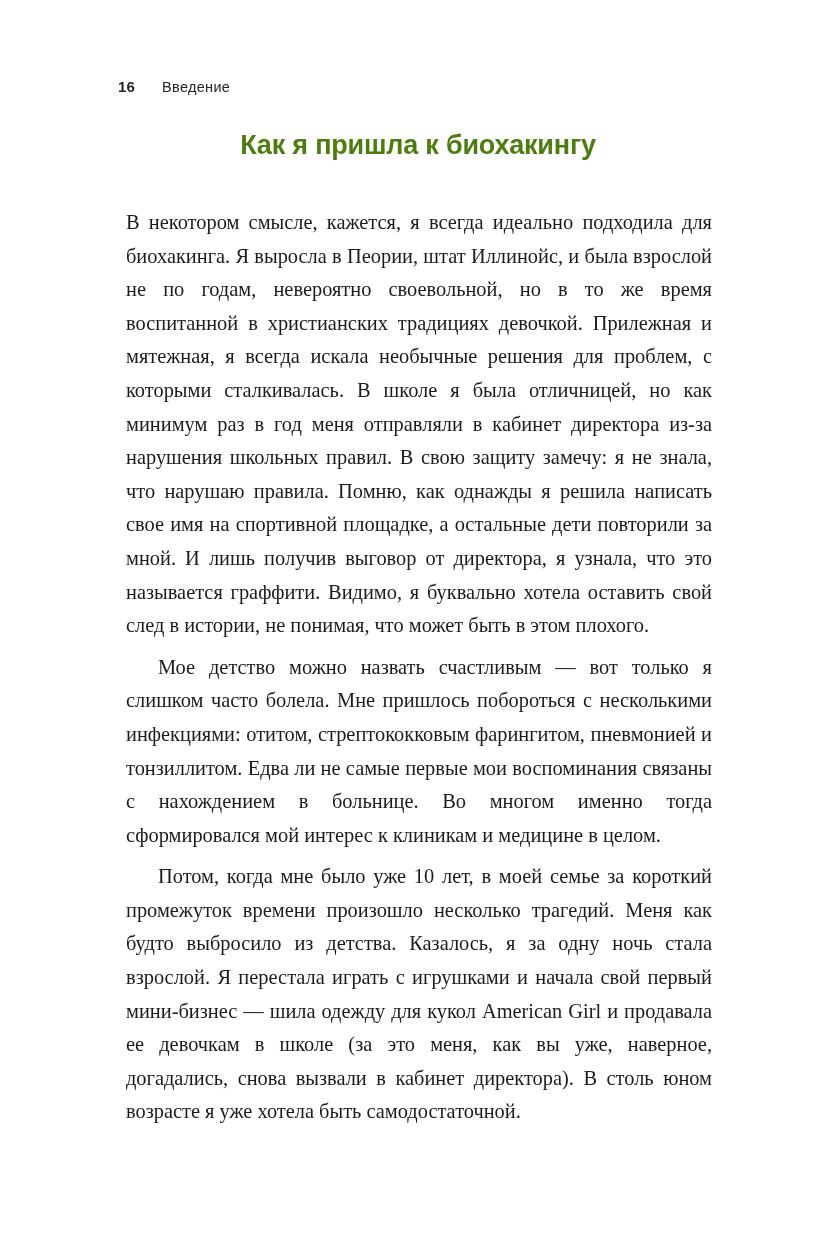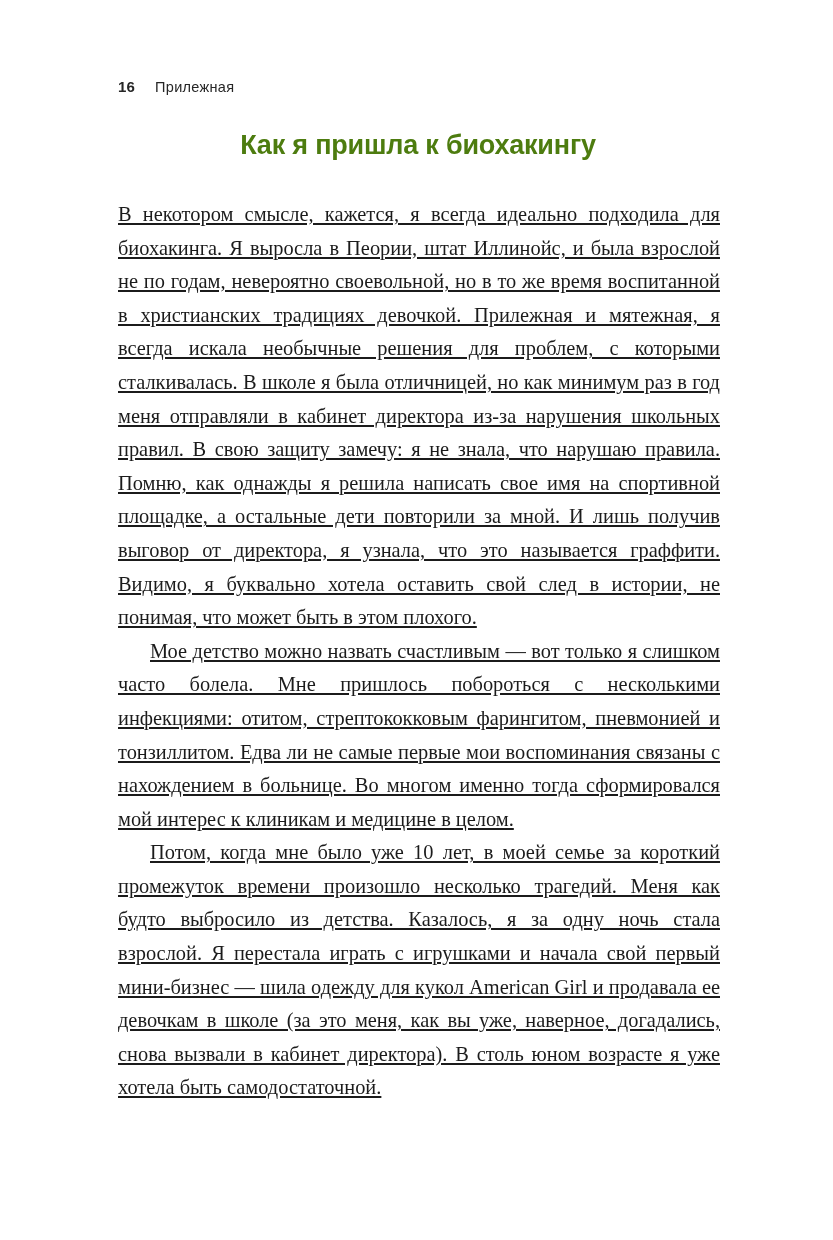--- a/index.html
+++ b/index.html
@@ -15,21 +15,21 @@
     overflow: hidden;
     font-family: "Liberation Serif", serif;
     color: #1a1a1a;
   }
   .running-head {
     position: absolute;
     left: 118px;
     top: 78px;
     display: flex;
     align-items: baseline;
-    gap: 20px;
+    gap: 27px;
     font-family: "Liberation Sans", sans-serif;
     color: #262626;
   }
   .folio {
     font-size: 15px;
     font-weight: bold;
     letter-spacing: 0.2px;
   }
   .head-title {
     font-size: 14.5px;
@@ -54,38 +54,37 @@
     top: 198px;
     width: 602px;
     font-size: 20.4px;
     line-height: 33.6px;
     text-align: justify;
     text-justify: inter-word;
     hyphens: manual;
     color: #1b1b1b;
   }
   .body-text p {
-    margin: 0;
-    text-decoration: underline;
+    margin: 8px;
   }
   .body-text p.indent {
     text-indent: 32px;
   }
   .body-text p.last {
     text-align: justify;
   }
 </style>
 </head>
 <body>
 
 <div class="page">
 
   <div class="running-head">
     <span class="folio">16</span>
-    <span class="head-title">Прилежная</span>
+    <span class="head-title">Введение</span>
   </div>
 
   <div class="chapter-title">Как я пришла к биохакингу</div>
 
   <div class="body-text">
     <p>В некотором смысле, кажется, я всегда идеально подходила для биохакинга. Я выросла в Пеории, штат Иллинойс, и была взрослой не по годам, невероятно своевольной, но в то же время воспитанной в христианских традициях девочкой. Прилежная и мятежная, я всегда искала необычные решения для проблем, с которыми сталкивалась. В школе я была отличницей, но как минимум раз в год меня отправляли в кабинет директора из-за нарушения школьных правил. В свою защиту замечу: я не знала, что нарушаю правила. Помню, как однажды я решила написать свое имя на спортивной площадке, а остальные дети повторили за мной. И лишь получив выговор от директора, я узнала, что это называется граффити. Видимо, я буквально хотела оставить свой след в истории, не понимая, что может быть в этом плохого.</p>
     <p class="indent">Мое детство можно назвать счастливым — вот только я слишком часто болела. Мне пришлось побороться с несколькими инфекциями: отитом, стрептококковым фарингитом, пневмонией и тонзиллитом. Едва ли не самые первые мои воспоминания связаны с нахождением в больнице. Во многом именно тогда сформировался мой интерес к клиникам и медицине в целом.</p>
     <p class="indent">Потом, когда мне было уже 10 лет, в моей семье за короткий промежуток времени произошло несколько трагедий. Меня как будто выбросило из детства. Казалось, я за одну ночь стала взрослой. Я перестала играть с игрушками и начала свой первый мини-бизнес — шила одежду для кукол American Girl и продавала ее девочкам в школе (за это меня, как вы уже, наверное, догадались, снова вызвали в кабинет директора). В столь юном возрасте я уже хотела быть самодостаточной.</p>
   </div>
 

